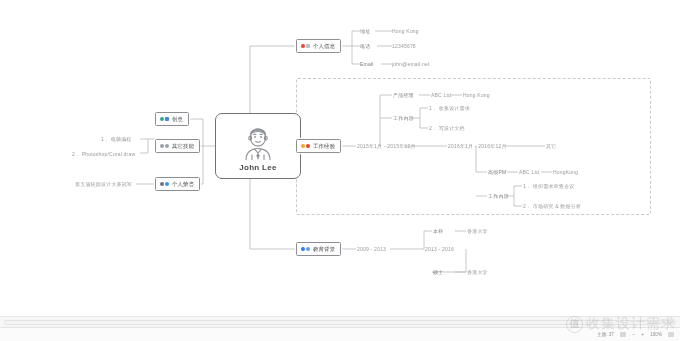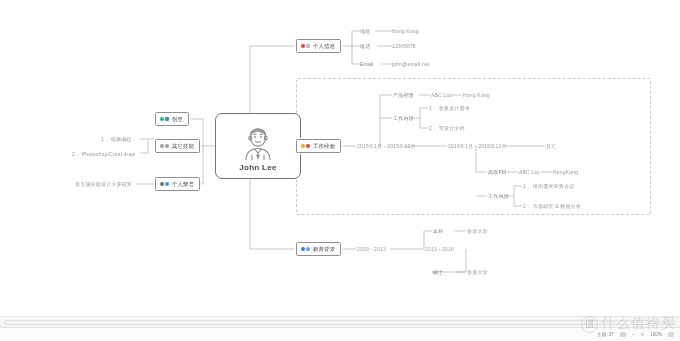--- a/index.html
+++ b/index.html
@@ -312,16 +312,16 @@
     <span class="sb">主题: 37</span>
     <span class="sb-icon"></span>
     <span class="sb-btn">−</span>
     <span class="sb-btn">+</span>
     <span class="sb">100%</span>
     <span class="sb-icon"></span>
   </div>
 
   <div id="watermark">
     <span class="wm-circle">值</span>
-    <span class="wm-text">什么值得买</span>
+    <span class="wm-text">收集设计需求</span>
   </div>
 
 </div>
 
 </body></html>

